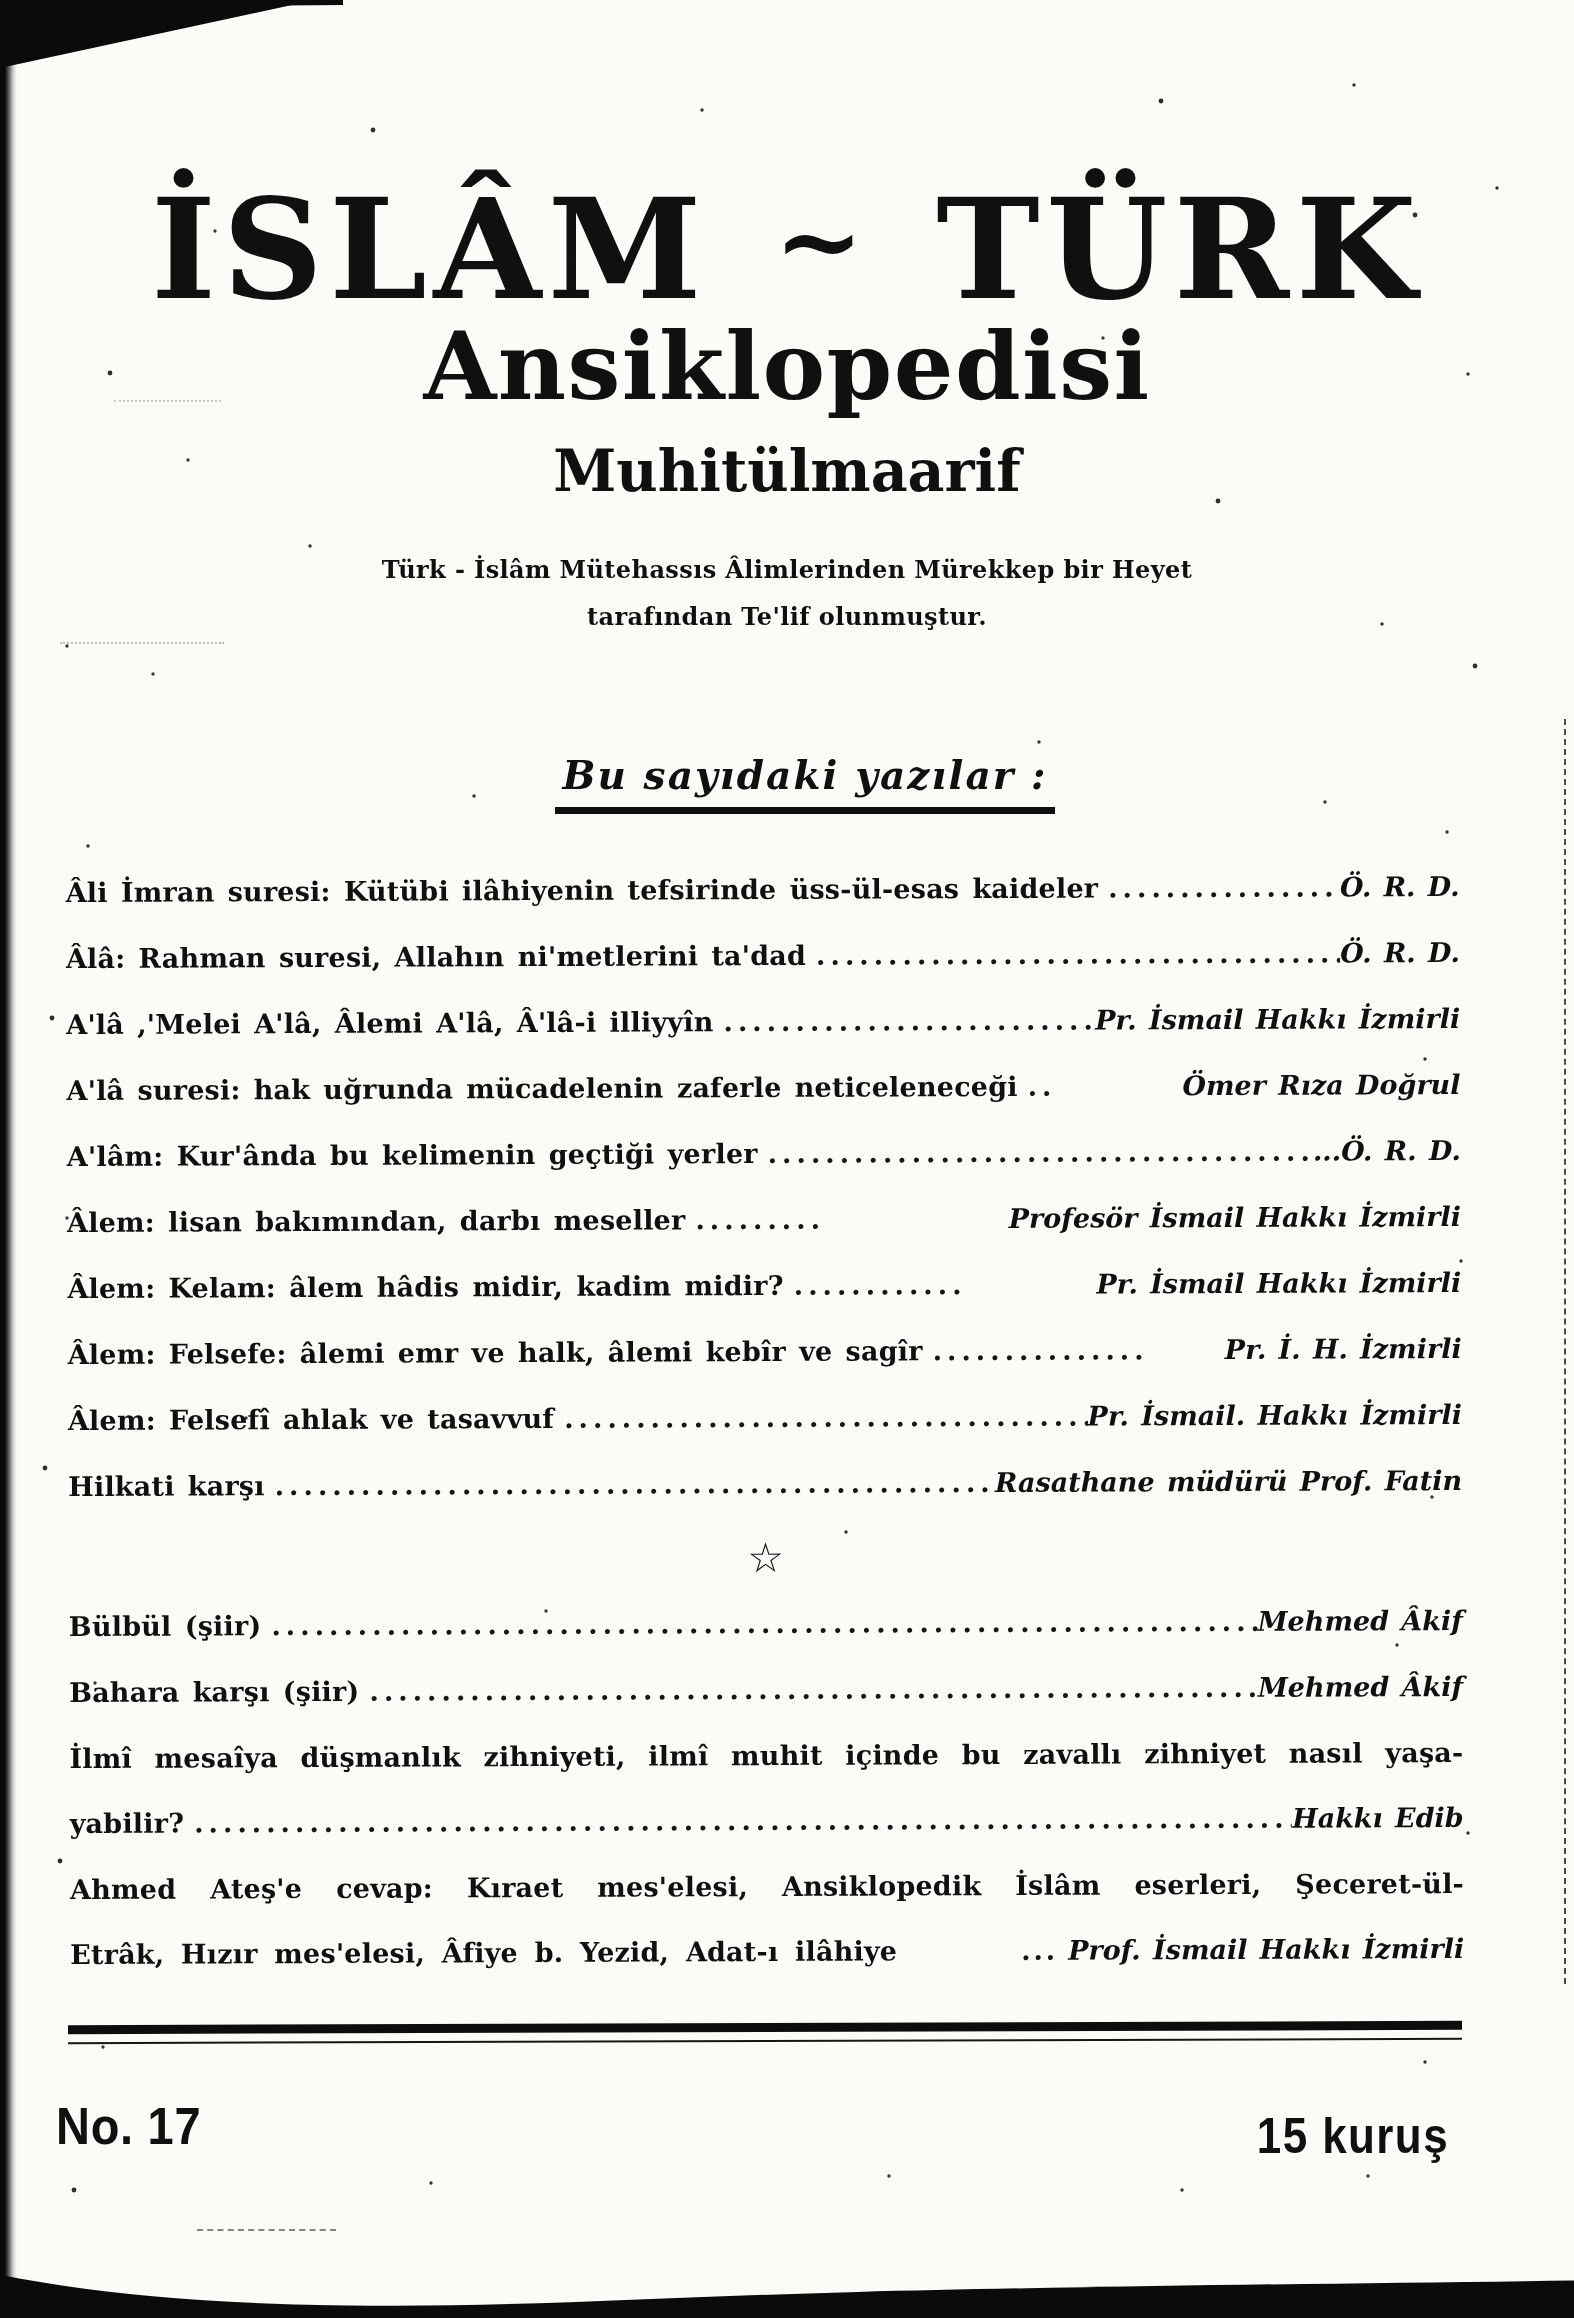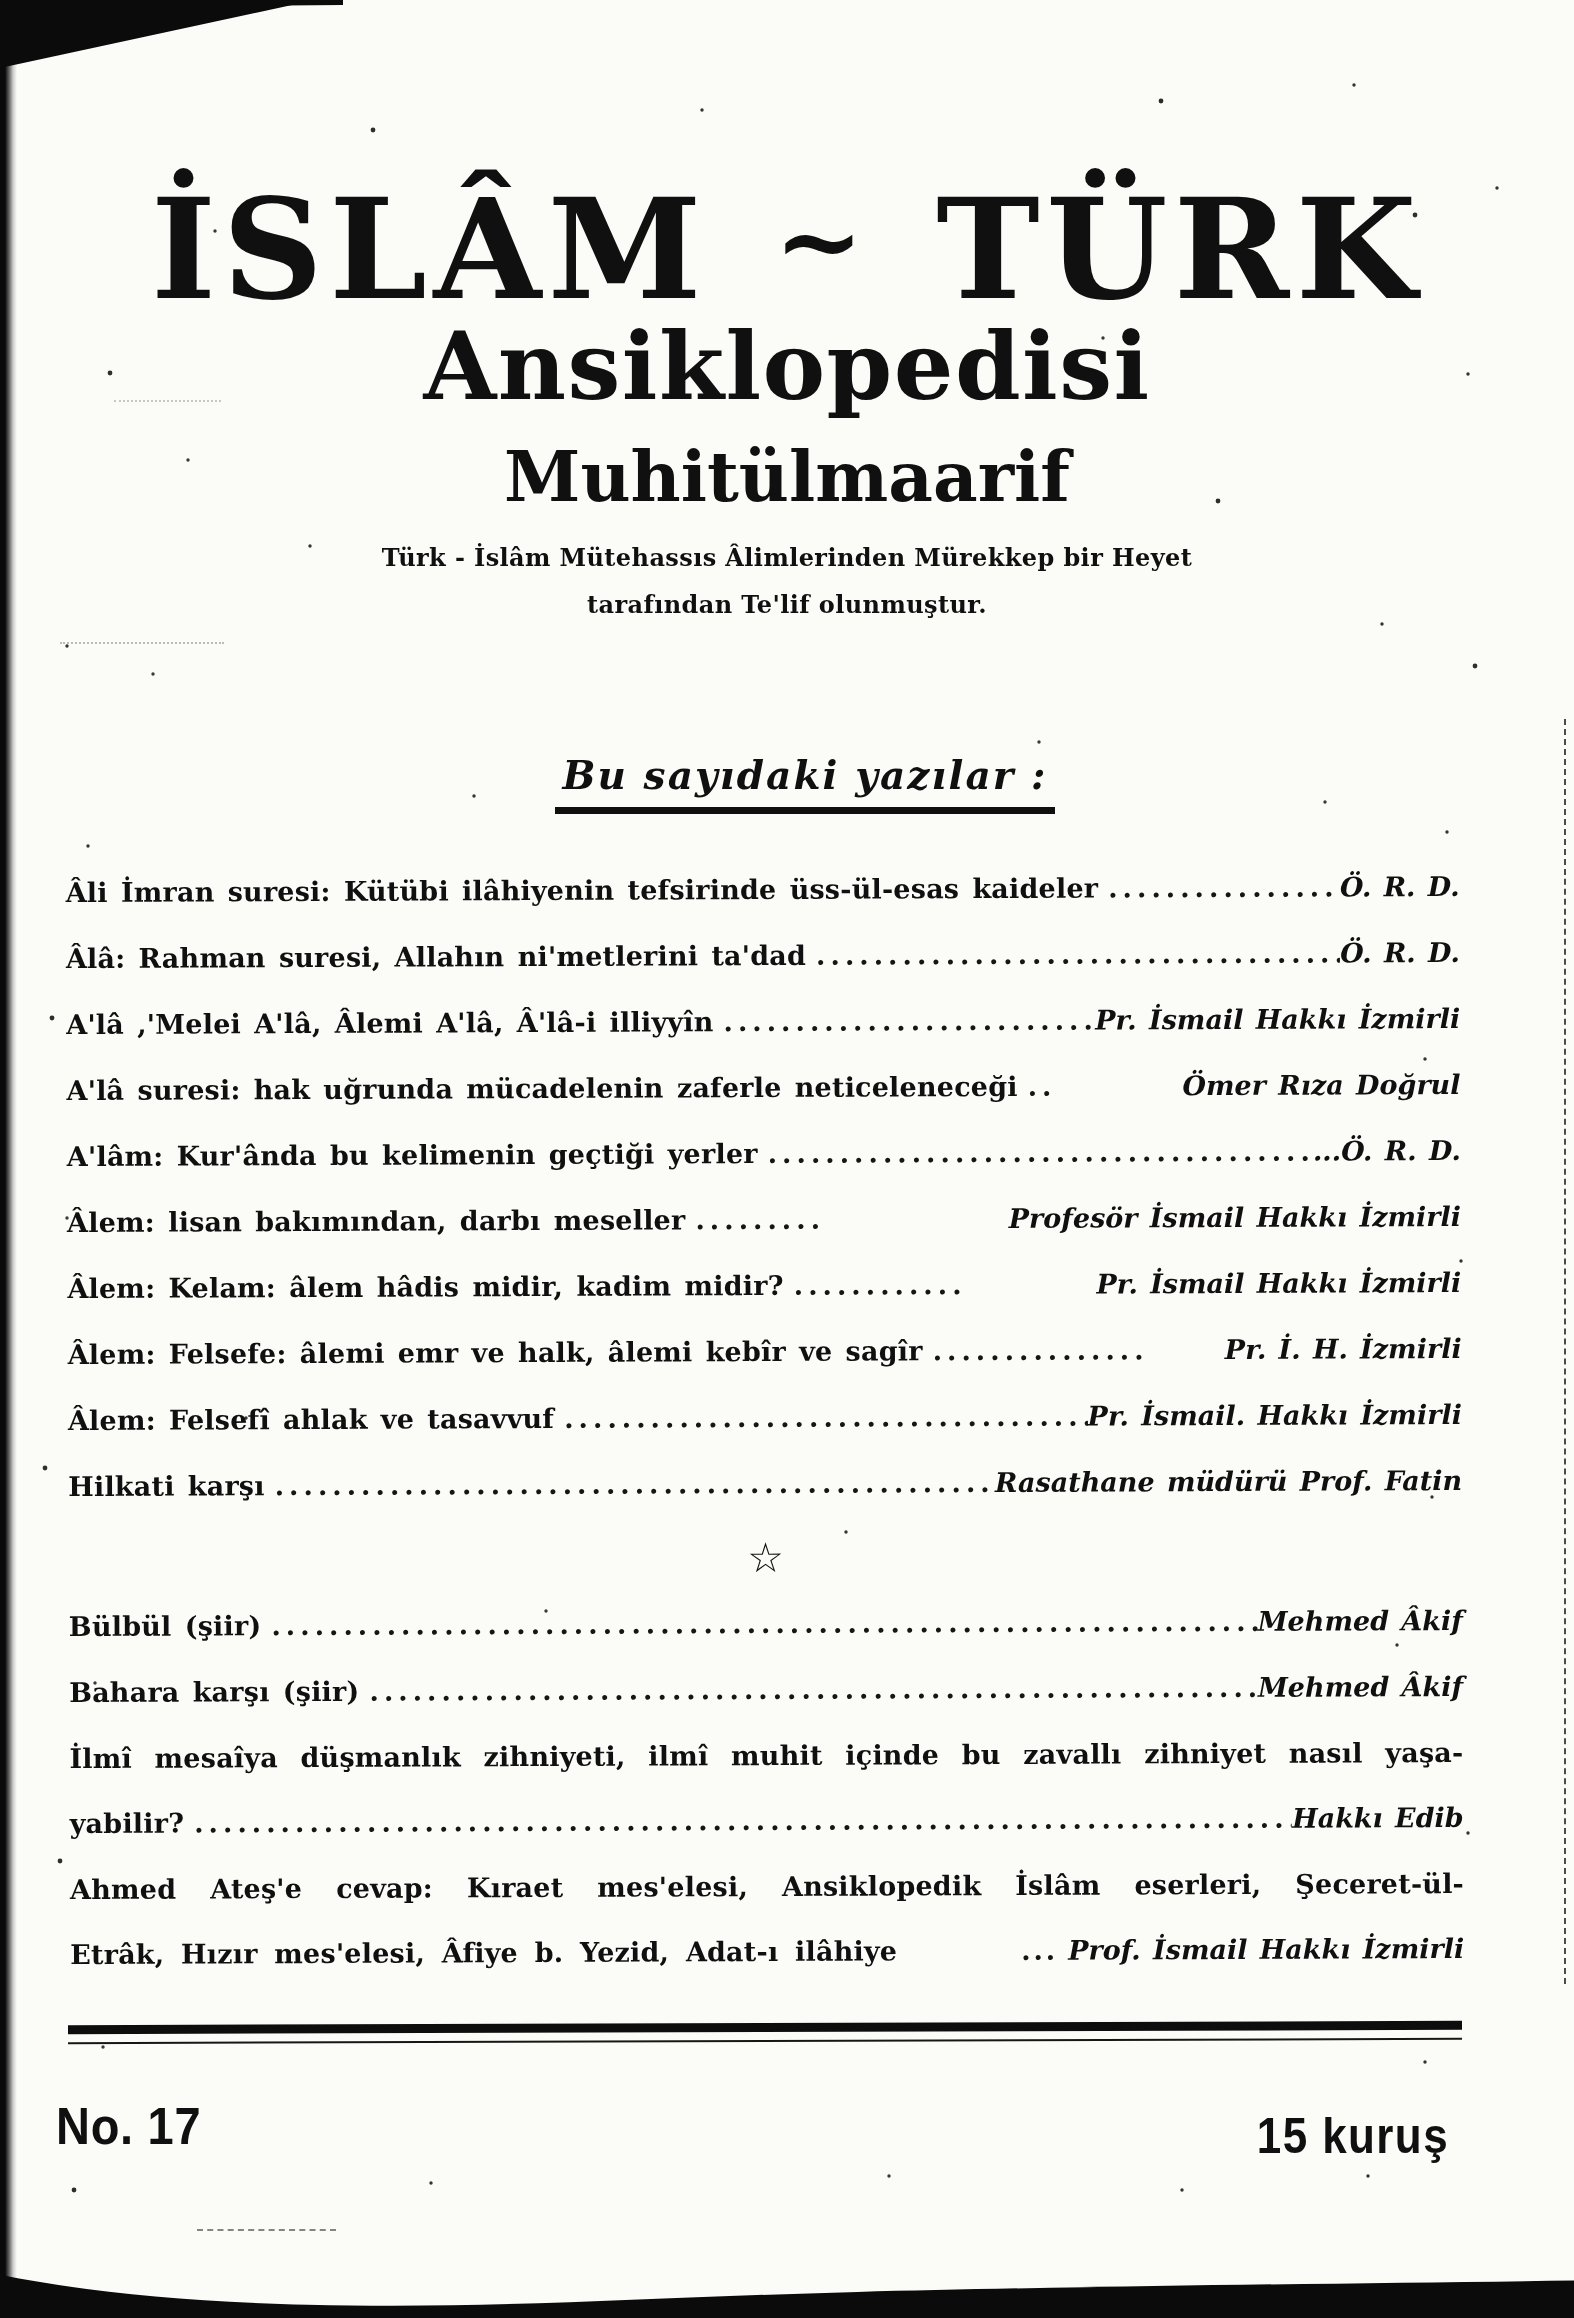--- a/index.html
+++ b/index.html
@@ -41,22 +41,22 @@
       102px 2046px 0 0.7px #3a3a3a, 1424px 2061px 0 0.7px #333, 73px 2189px 0 1.4px #2d2d2d,
       430px 2182px 0 0.7px #333, 888px 2175px 0 0.7px #383838, 1181px 2189px 0 0.7px #333,
       1367px 2175px 0 0.7px #333, 545px 1610px 0 0.7px #3a3a3a, 845px 1531px 0 0.7px #333,
       245px 1417px 0 0.7px #383838, 473px 795px 0 0.7px #333, 1038px 741px 0 0.7px #3a3a3a;}
 
   
   .masthead{position:absolute;top:180px;left:0;width:100%;text-align:center;}
   .title{font-size:139px;font-weight:bold;letter-spacing:6.4px;line-height:1;white-space:nowrap;}
   .title .sep{display:inline-block;font-size:107px;transform:translateY(-20px);padding:0 11.4px;}
   .subtitle{font-size:94px;font-weight:bold;line-height:1;letter-spacing:1.4px;}
-  .edition{font-size:69px;font-weight:bold;margin-top:29px;line-height:1;}
-  .byline{margin-top:24px;font-size:24px;font-weight:bold;line-height:1.95;letter-spacing:0.4px;text-align:center;}
+  .edition{font-size:57px;font-weight:bold;margin-top:29px;line-height:1;}
+  .byline{margin-top:48px;font-size:24px;font-weight:bold;line-height:1.95;letter-spacing:0.4px;text-align:center;}
 
   
   .contents-heading{position:absolute;top:752px;left:0;width:100%;text-align:center;margin-left:18px;}
   .contents-heading .inner{display:inline-block;font-style:italic;font-weight:bold;font-size:39px;
     letter-spacing:2.1px;padding:0 7.1px 8.6px;border-bottom:7.1px solid #0f0f0f;}
 
   
   .toc{position:absolute;top:874px;left:68px;width:1394px;transform:rotate(-0.25deg);}
   .row{display:flex;align-items:baseline;font-size:27px;font-weight:bold;
     margin-bottom:35px;white-space:nowrap;}

